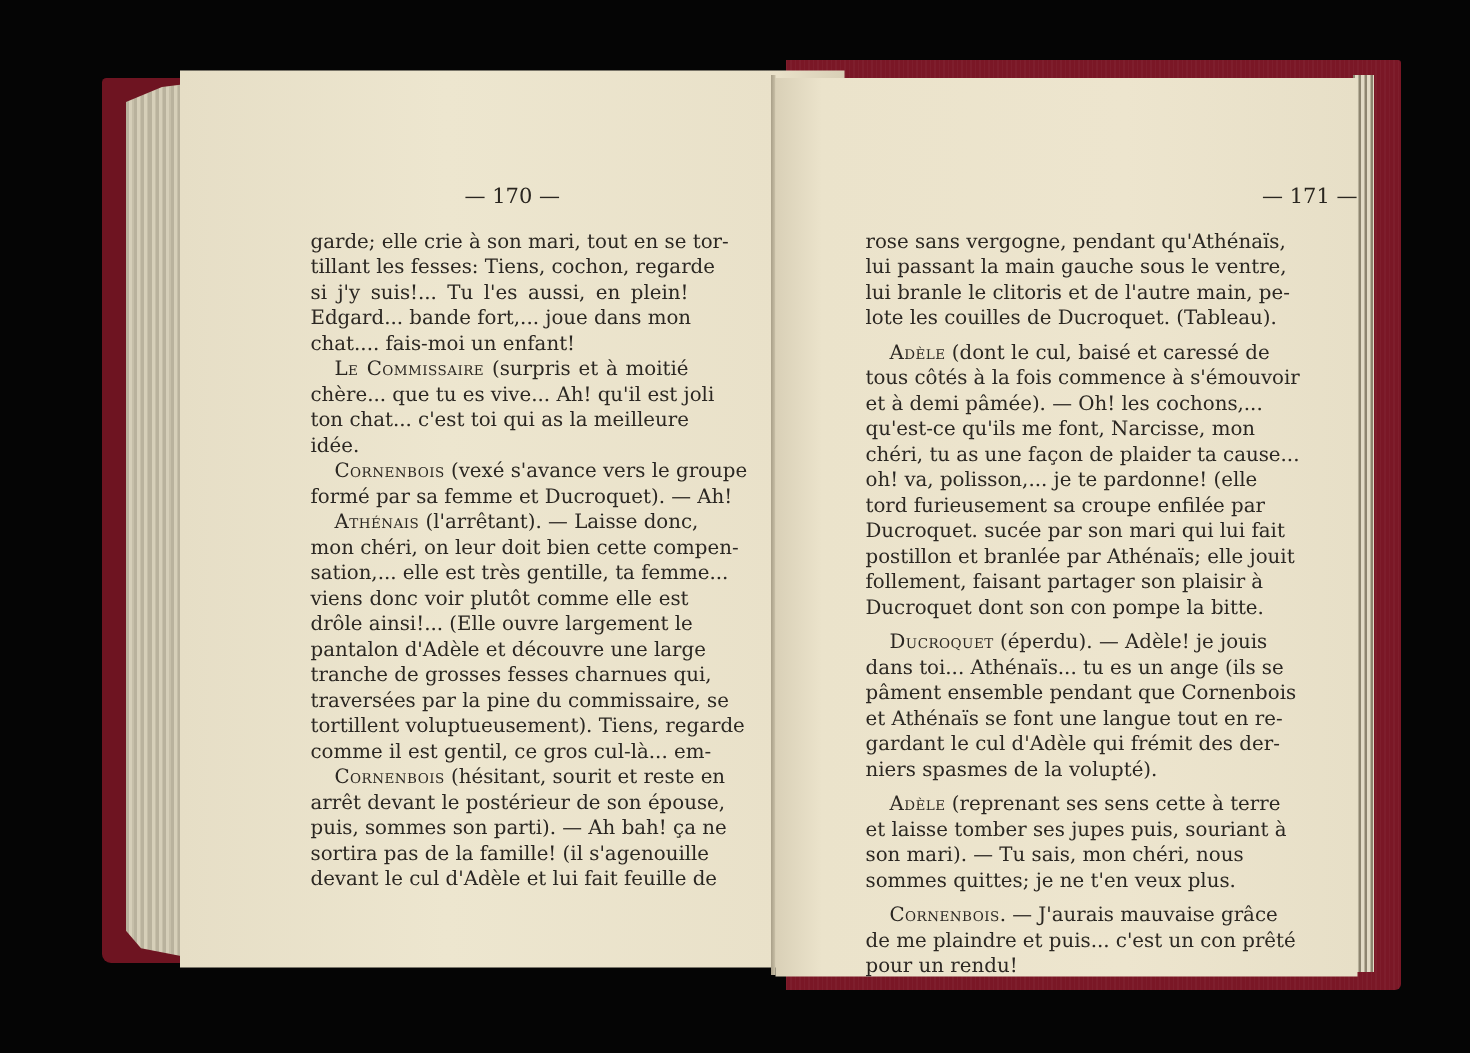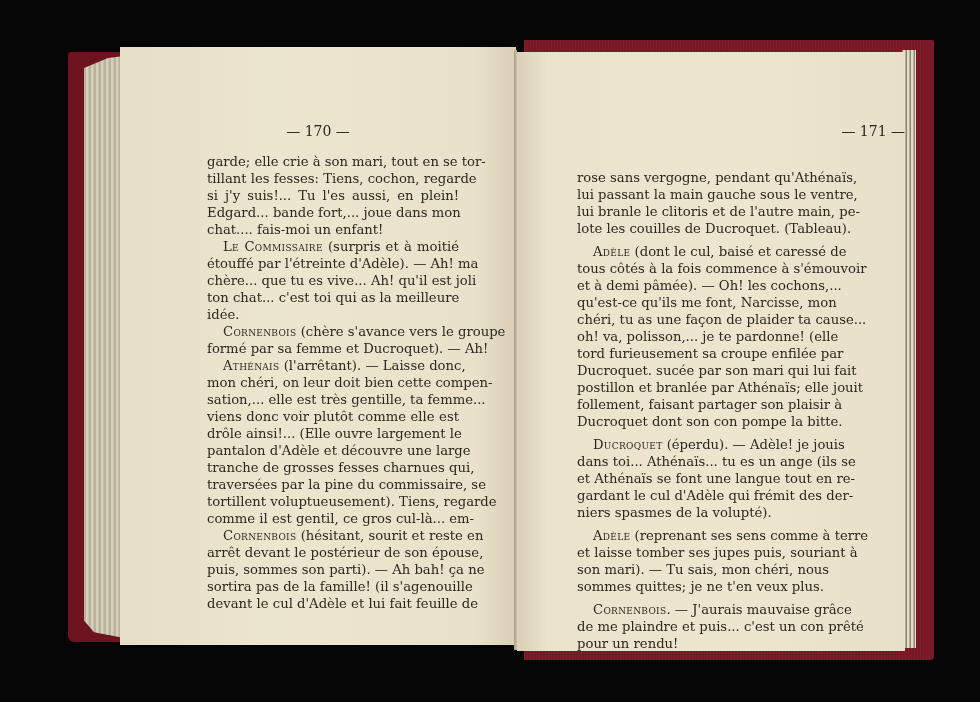--- a/index.html
+++ b/index.html
@@ -6,21 +6,21 @@
   body { width:980px; height:702px; background:#050505; position:relative; overflow:hidden; }
   .abs { position:absolute; }
   .cover-left { left:68px; top:52px; width:60px; height:590px; background:#6e1421; border-radius:3px 0 0 6px; }
   .cover-right { left:524px; top:40px; width:410px; height:620px; background:#7a1726; border-radius:0 2px 4px 0;
     background-image: repeating-linear-gradient(90deg, rgba(255,255,255,0.03) 0 1px, transparent 1px 3px); }
   .stack-left { left:84px; top:56px; width:40px; height:582px;
     background: repeating-linear-gradient(90deg, #b9b29d 0 2px, #d6cfb9 2px 4px, #c6bfa9 4px 5px);
     clip-path: polygon(0 12px, 60% 2px, 100% 0, 100% 100%, 25% 99%, 0 97%); }
   .stack-right { left:902px; top:50px; width:14px; height:598px;
     background: repeating-linear-gradient(90deg, #8d8570 0 1px, #e2dbc6 1px 3px, #b8b09a 3px 4px); }
-  .page-left { left:120px; top:47px; width:396px; height:598px; background:linear-gradient(90deg,#e6dec6 0%,#ede6cf 40%,#e9e1c9 90%,#d8cfb6 100%); }
+  .page-left { left:120px; top:47px; width:396px; height:598px; background:linear-gradient(90deg,#e6dec6 0%,#ede6cf 40%,#e9e1c9 90%,#d8cfb6 100%);padding-left:47px; }
   .page-right { left:517px; top:52px; width:388px; height:599px; background:linear-gradient(90deg,#d9d0b7 0%,#ebe3cb 8%,#ede5ce 60%,#e7dfc7 100%); }
   .gutter { left:514px; top:50px; width:3px; height:600px; background:linear-gradient(90deg,#a89f88,#cbc2a9); }
   .folio { font-family:"DejaVu Serif", serif; font-size:14px; color:#2a2620; text-align:center; position:absolute; }
   .col { position:absolute; font-family:"DejaVu Serif", serif; font-size:13.2px; line-height:17px; color:#2b2722; }
   .line { display:block; white-space:nowrap; text-align:justify; text-align-last:justify; height:17px; }
   .line.last { text-align-last:left; }
   .indent { padding-left:16px; }
   .sc { font-variant:small-caps; letter-spacing:0.3px; }
   .gap { height:6px; }
 </style>
@@ -34,25 +34,24 @@
 
 <div class="abs page-left">
   <div class="folio" style="left:0;width:100%;top:76px;">— 170 —</div>
   <div class="col" style="left:87px;top:106px;width:252px;">
       <span class="line">garde; elle crie à son mari, tout en se tor-</span>
       <span class="line">tillant les fesses: Tiens, cochon, regarde</span>
       <span class="line">si j'y suis!... Tu l'es aussi, en plein!</span>
       <span class="line">Edgard... bande fort,... joue dans mon</span>
       <span class="line last">chat.... fais-moi un enfant!</span>
       <span class="line indent"><span class="sc">Le Commissaire</span><span> (surpris et à moitié</span></span>
-      <span class="line">étouffé par l'étreinte d'Adèle). — Ah! ma</span>
       <span class="line">chère... que tu es vive... Ah! qu'il est joli</span>
       <span class="line">ton chat... c'est toi qui as la meilleure</span>
       <span class="line last">idée.</span>
-      <span class="line indent"><span class="sc">Cornenbois</span><span> (chère s'avance vers le groupe</span></span>
+      <span class="line indent"><span class="sc">Cornenbois</span><span> (vexé s'avance vers le groupe</span></span>
       <span class="line">formé par sa femme et Ducroquet). — Ah!</span>
       <span class="line indent"><span class="sc">Athénais</span><span> (l'arrêtant). — Laisse donc,</span></span>
       <span class="line">mon chéri, on leur doit bien cette compen-</span>
       <span class="line">sation,... elle est très gentille, ta femme...</span>
       <span class="line">viens donc voir plutôt comme elle est</span>
       <span class="line">drôle ainsi!... (Elle ouvre largement le</span>
       <span class="line">pantalon d'Adèle et découvre une large</span>
       <span class="line">tranche de grosses fesses charnues qui,</span>
       <span class="line">traversées par la pine du commissaire, se</span>
       <span class="line">tortillent voluptueusement). Tiens, regarde</span>
@@ -60,45 +59,46 @@
       <span class="line indent"><span class="sc">Cornenbois</span><span> (hésitant, sourit et reste en</span></span>
       <span class="line">arrêt devant le postérieur de son épouse,</span>
       <span class="line">puis, sommes son parti). — Ah bah! ça ne</span>
       <span class="line">sortira pas de la famille! (il s'agenouille</span>
       <span class="line">devant le cul d'Adèle et lui fait feuille de</span>
     </div>
 </div>
 
 <div class="abs page-right">
   <div class="folio" style="left:0;width:100%;top:71px;text-align:right;">— 171 —</div>
-  <div class="col" style="left:60px;top:101px;width:251px;margin-top:16px;">
+  <div class="col" style="left:60px;top:101px;width:251px;">
       <span class="line">rose sans vergogne, pendant qu'Athénaïs,</span>
       <span class="line">lui passant la main gauche sous le ventre,</span>
       <span class="line">lui branle le clitoris et de l'autre main, pe-</span>
       <span class="line last">lote les couilles de Ducroquet. (Tableau).</span>
       <div class="gap"></div>
       <span class="line indent"><span class="sc">Adèle</span><span> (dont le cul, baisé et caressé de</span></span>
       <span class="line">tous côtés à la fois commence à s'émouvoir</span>
       <span class="line">et à demi pâmée). — Oh! les cochons,...</span>
       <span class="line">qu'est-ce qu'ils me font, Narcisse, mon</span>
       <span class="line">chéri, tu as une façon de plaider ta cause...</span>
       <span class="line">oh! va, polisson,... je te pardonne! (elle</span>
       <span class="line">tord furieusement sa croupe enfilée par</span>
       <span class="line">Ducroquet. sucée par son mari qui lui fait</span>
       <span class="line">postillon et branlée par Athénaïs; elle jouit</span>
       <span class="line">follement, faisant partager son plaisir à</span>
       <span class="line last">Ducroquet dont son con pompe la bitte.</span>
       <div class="gap"></div>
       <span class="line indent"><span class="sc">Ducroquet</span><span> (éperdu). — Adèle! je jouis</span></span>
       <span class="line">dans toi... Athénaïs... tu es un ange (ils se</span>
+      <span class="line">pâment ensemble pendant que Cornenbois</span>
       <span class="line">et Athénaïs se font une langue tout en re-</span>
       <span class="line">gardant le cul d'Adèle qui frémit des der-</span>
       <span class="line last">niers spasmes de la volupté).</span>
       <div class="gap"></div>
-      <span class="line indent"><span class="sc">Adèle</span><span> (reprenant ses sens comme à terre</span></span>
+      <span class="line indent"><span class="sc">Adèle</span><span> (reprenant ses sens cette à terre</span></span>
       <span class="line">et laisse tomber ses jupes puis, souriant à</span>
       <span class="line">son mari). — Tu sais, mon chéri, nous</span>
       <span class="line last">sommes quittes; je ne t'en veux plus.</span>
       <div class="gap"></div>
       <span class="line indent"><span class="sc">Cornenbois</span><span>. — J'aurais mauvaise grâce</span></span>
       <span class="line">de me plaindre et puis... c'est un con prêté</span>
       <span class="line last">pour un rendu!</span>
     </div>
 </div>
 

